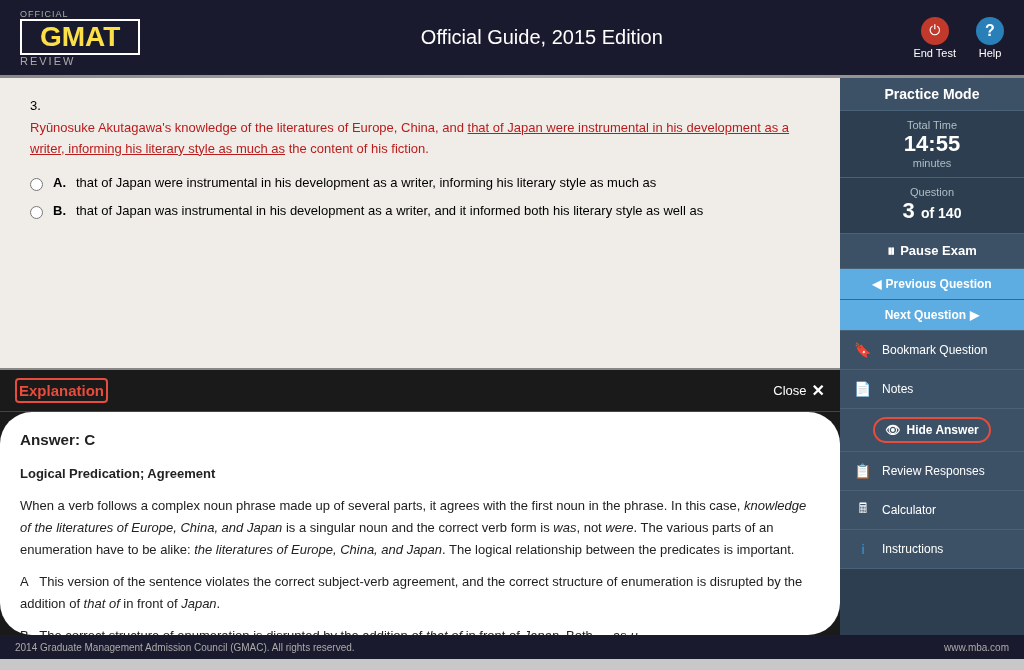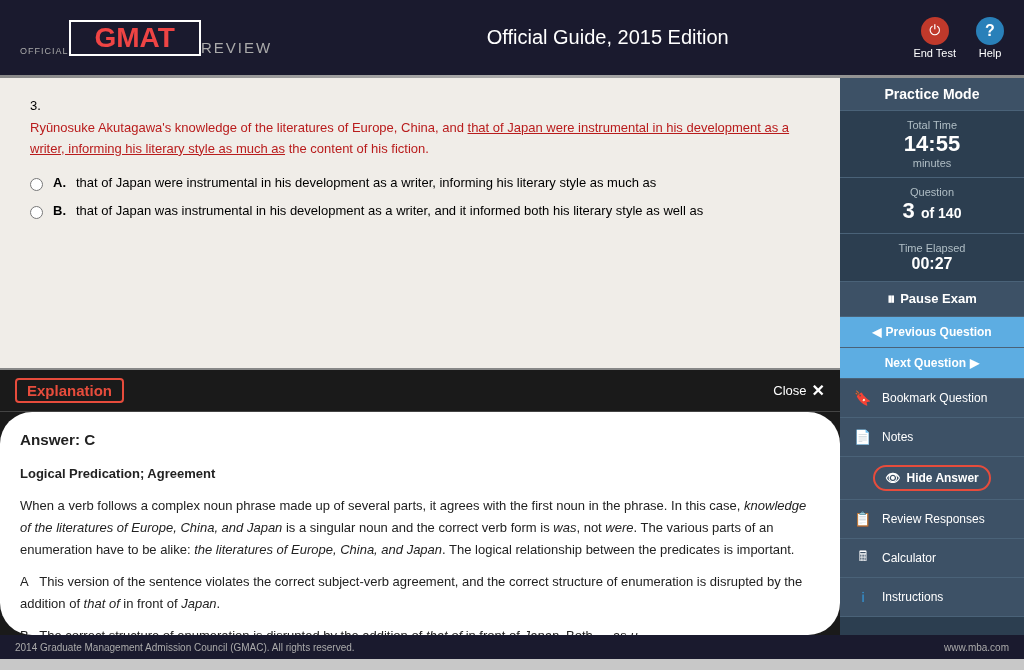--- a/index.html
+++ b/index.html
@@ -9,38 +9,39 @@
     #header {
       background: #1a1a2e;
       height: 75px;
       display: flex;
       align-items: center;
       padding: 0 20px;
       color: white;
     }
     #logo-area {
       display: flex;
-      align-items: flex-end;
+      flex-direction: column;
+      align-items: flex-start;
       margin-right: 30px;
     }
     #logo-official {
       font-size: 9px;
       color: #aaa;
       letter-spacing: 1px;
     }
     #logo-gmat {
       font-size: 28px;
       font-weight: bold;
-      color: #ef4444;
+      color: #fde047;
       line-height: 1;
       border: 2px solid white;
-      padding: 2px 24px;
+      padding: 2px 18px;
     }
     #logo-review {
-      font-size: 15px;
+      font-size: 11px;
       color: #aaa;
       letter-spacing: 2px;
     }
     #header-title {
       font-size: 20px;
       color: white;
       flex: 1;
       text-align: center;
     }
     #header-actions {
@@ -159,21 +160,21 @@
       padding: 8px 15px;
       border-bottom: 1px solid #444;
     }
 
     #explanation-label {
       color: #e74c3c;
       font-size: 15px;
       font-weight: bold;
       border: 2px solid #e74c3c;
       border-radius: 4px;
-      padding: 2px 10px;
+      padding: 2px 2px;
     }
 
     #close-btn {
       color: white;
       cursor: pointer;
       font-size: 13px;
       display: flex;
       align-items: center;
       gap: 5px;
     }
@@ -428,24 +429,20 @@
 
     <div class="stat-block">
       <div class="stat-label">Question</div>
       <div class="stat-value">
         <span>3</span>
         <span style="font-size:14px;"> of </span>
         <span style="font-size:14px;">140</span>
       </div>
     </div>
 
-    <div class="stat-block">
-      <div class="stat-label">Time Elapsed</div>
-      <div class="stat-value stat-value-medium">00:27</div>
-    </div>
 
     <div id="pause-btn">
       <span style="font-size:16px;">⏸</span>
       <span>Pause Exam</span>
     </div>
 
     <div class="nav-btn">
       <span>◀</span>
       <span>Previous Question</span>
     </div>

